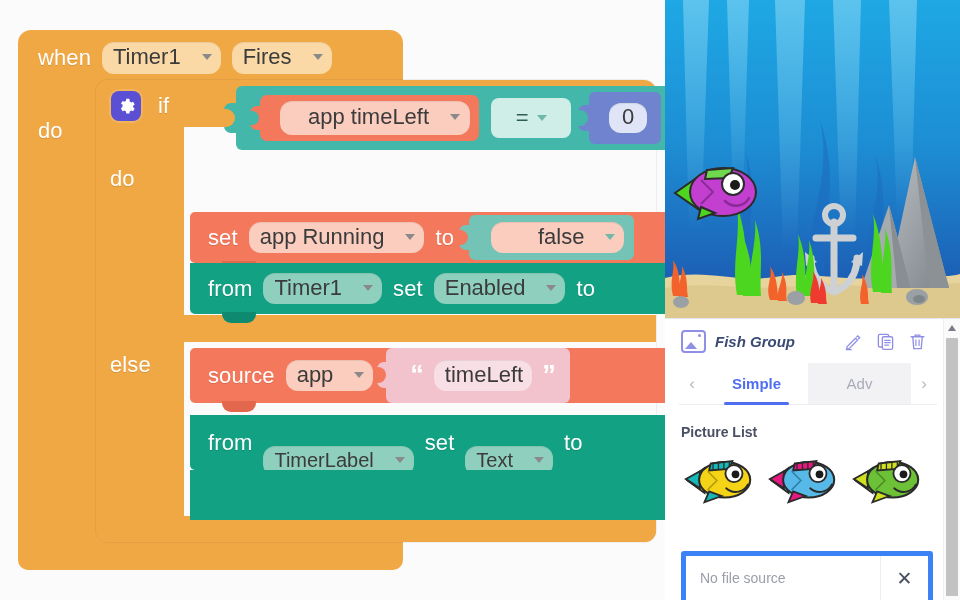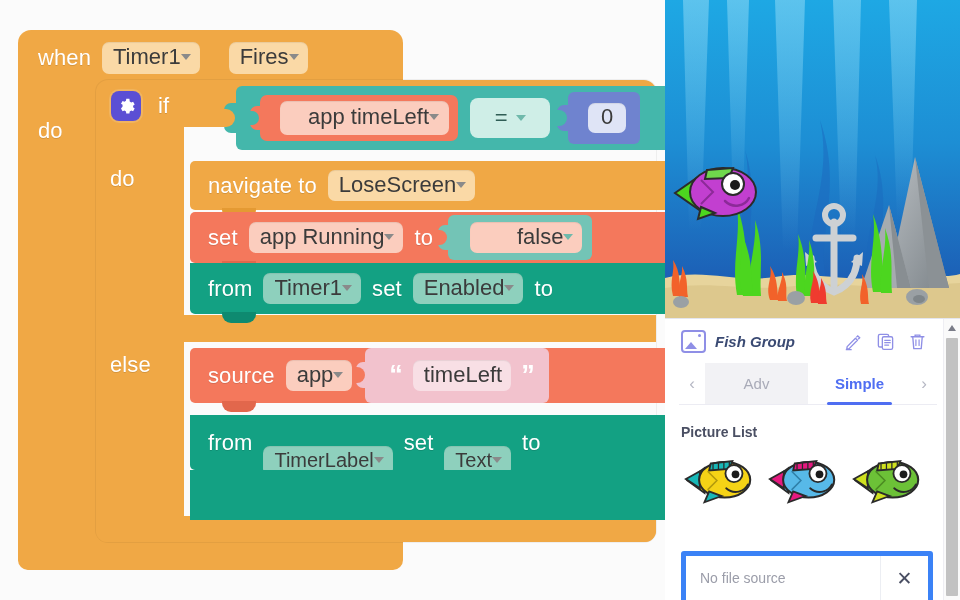--- a/index.html
+++ b/index.html
@@ -16,22 +16,22 @@
     position:absolute;left:0;top:0;width:665px;height:600px;
     background:#fbfbfb;overflow:hidden;
   }
 
   
   .kw{color:#ffffff;font-size:22px;font-weight:400;letter-spacing:.1px;
       text-shadow:0 1px 0 rgba(0,0,0,.12);}
 
   
   .field{
-    display:inline-flex;align-items:center;gap:0;
-    border-radius:7px;padding:3px 9px 4px 11px;
+    display:inline-flex;align-items:center;gap:21px;
+    border-radius:12px;padding:3px 9px 4px 11px;
     font-size:21px;color:#3b3b3b;line-height:1.12;
     box-shadow:0 1px 1px rgba(0,0,0,.07) inset;
     white-space:nowrap;
   }
   .caret{
     width:0;height:0;border-left:5px solid transparent;
     border-right:5px solid transparent;border-top:6px solid #8a8a8a;
     display:inline-block;margin-bottom:1px;
   }
   .caret.teal{border-top-color:#6fb9ab;}
@@ -237,21 +237,21 @@
 
     <div id="hat">
       <div id="hat-mouth"></div>
 
       <div id="when-row">
         <span class="kw">when</span>
         <span class="field" style="background:#fad9a6;font-size:22px;">
           <span>Timer1</span>
           <i class="caret"></i>
         </span>
-        <span class="field" style="background:#fad9a6;font-size:22px;margin-left:18px;">
+        <span class="field" style="background:#fad9a6;font-size:22px;">
           <span>Fires</span>
           <i class="caret"></i>
         </span>
       </div>
 
       <span id="do-label" class="kw">do</span>
       <div id="hat-foot"></div>
     </div>
 
     <div id="ifblock">
@@ -283,28 +283,20 @@
       </span>
       <span class="oppill">
         <span>=</span>
         <i class="caret teal"></i>
       </span>
       <span id="numblk">
         <span class="field">0</span>
       </span>
     </div>
 
-    <div class="stmt nav">
-      <span class="kw">navigate to</span>
-      <span class="field">
-        <span>LoseScreen</span>
-        <i class="caret"></i>
-      </span>
-      <span class="notch orange-d"></span>
-    </div>
 
     <div class="stmt setv">
       <span class="kw">set</span>
       <span class="field">
         <span>app Running</span>
         <i class="caret"></i>
       </span>
       <span class="kw">to</span>
       <span class="boolsock">
         <span class="field">
@@ -474,22 +466,22 @@
               <path d="M9 6 V4 H15 V6" fill="none" stroke="#8f8fe6" stroke-width="1.7"></path>
               <path d="M6 6 L7.3 21 H16.7 L18 6" fill="none" stroke="#8f8fe6" stroke-width="1.7" stroke-linejoin="round"></path>
               <path d="M10 10 V17 M14 10 V17" stroke="#8f8fe6" stroke-width="1.5" stroke-linecap="round"></path>
             </svg>
           </span>
         </span>
       </div>
 
       <div id="tabs">
         <span class="arrowbtn">‹</span>
+        <span class="tab active">Simple</span>
         <span class="tab dim">Adv</span>
-        <span class="tab active">Simple</span>
         <span class="arrowbtn">›</span>
       </div>
 
       <div id="piclist-lbl">Picture List</div>
 
       <div id="fishrow">
         <span>
           <svg width="78" height="62" viewBox="0 0 100 80">
             <path d="M8 42 L30 26 L30 58 Z" fill="#f5d316" stroke="#2a2a2a" stroke-width="2.4"></path>
             <path d="M6 40 L24 30 L24 52 Z" fill="#18b7b7" stroke="#2a2a2a" stroke-width="2.4"></path>

